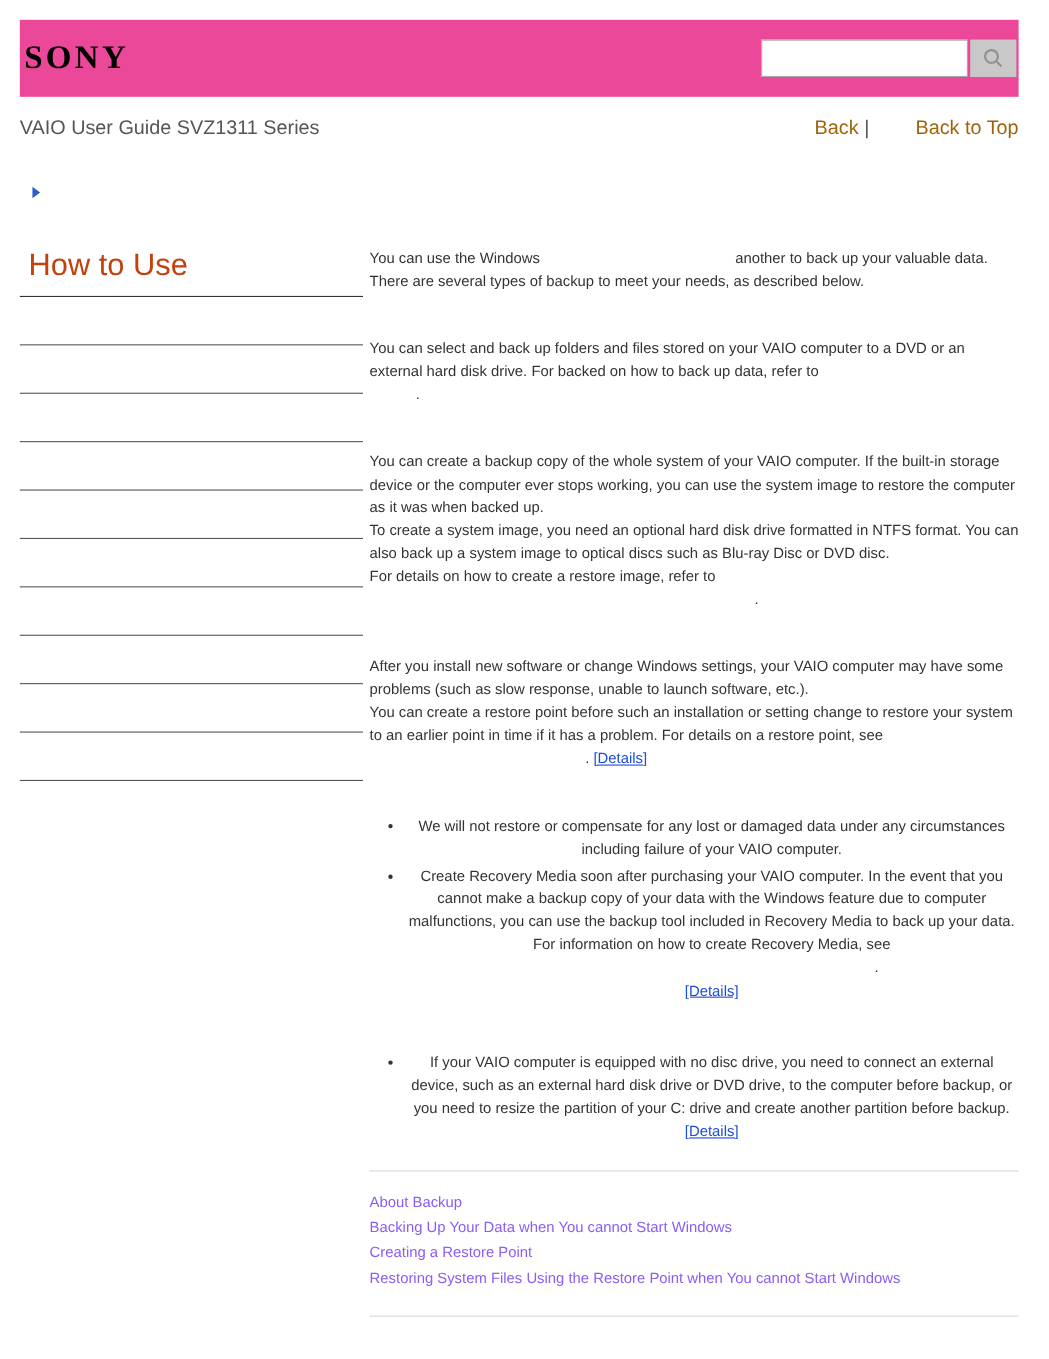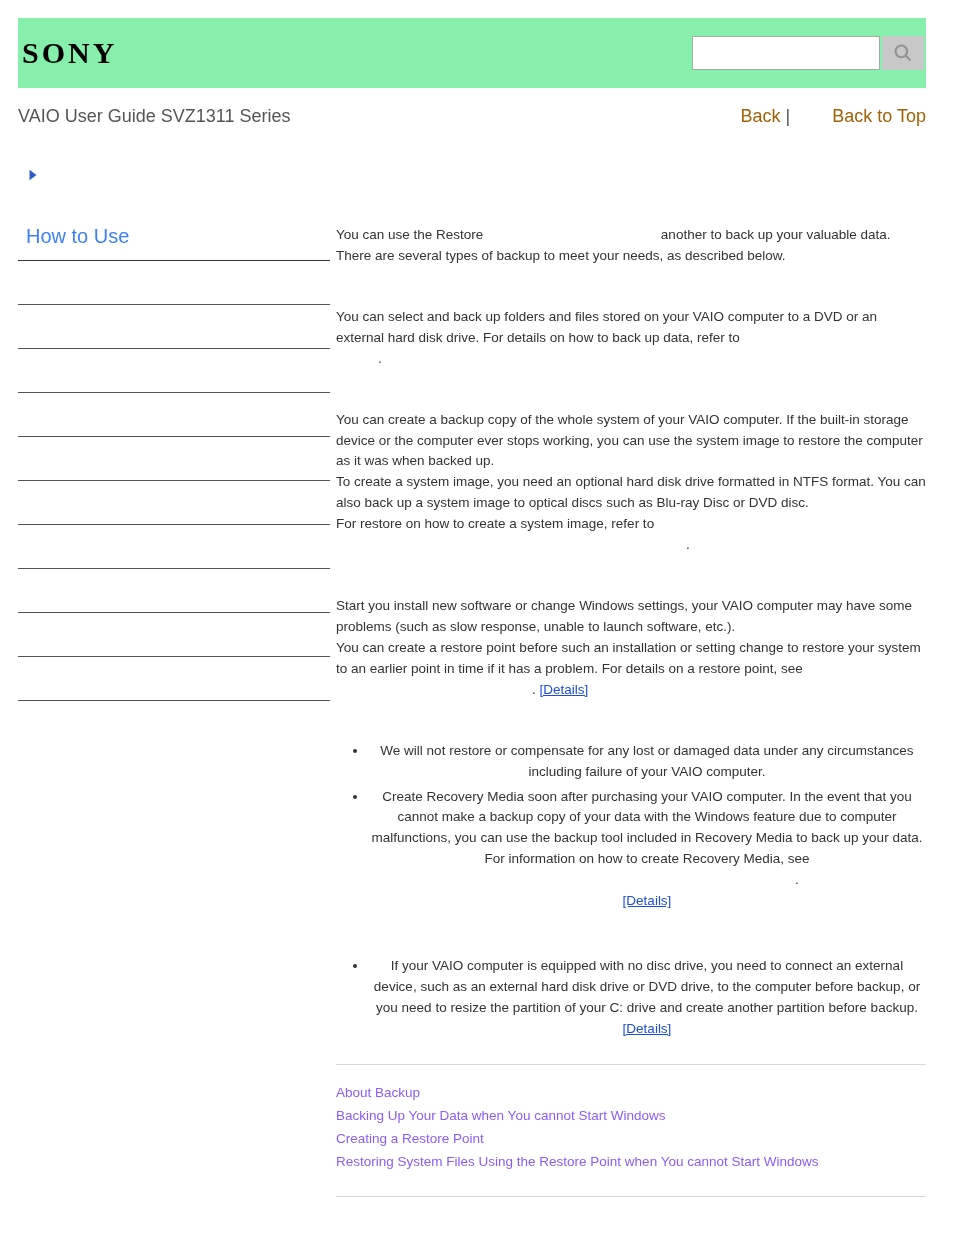--- a/index.html
+++ b/index.html
@@ -1,41 +1,41 @@
 <!DOCTYPE html>
 <html><head>
 <meta charset="utf-8">
 <style>
   * { box-sizing: border-box; margin: 0; padding: 0; }
   body { font-family: Arial, Helvetica, sans-serif; font-size: 14px; color: #333; background: #fff; }
   .page { width: 954px; margin: 0 auto; background: #fff; position: relative; }
 
   
-  .topbar { background: #86efac; height: 70px; position: relative; margin-top: 18px; width: 908px; margin-left: 18px; }
+  .topbar { background: #ec4899; height: 70px; position: relative; margin-top: 18px; width: 908px; margin-left: 18px; }
   .logo { font-family: "Times New Roman", serif; font-weight: 900; font-size: 30px; letter-spacing: 3px; color: #000; position: absolute; left: 4px; top: 18px; }
   .searchbox { position: absolute; right: 46px; top: 18px; width: 188px; height: 34px; background: #fff; border: 1px solid #a8a8a8; }
   .searchbtn { position: absolute; right: 2px; top: 18px; width: 42px; height: 34px; background: #c8c8c8; border: none; display: flex; align-items: center; justify-content: center; }
   .searchbtn svg { width: 20px; height: 20px; }
 
   
   .subhead { width: 908px; margin-left: 18px; margin-top: 18px; font-size: 18px; color: #555; position: relative; height: 20px; }
   .subhead .right { position: absolute; right: 0; top: 0; }
   .link { color: #a16207; text-decoration: none; padding-left: 37px; }
   .sep { color: #555; }
 
   
   .arrowrow { margin-left: 26px; margin-top: 42px; }
   .arrowrow svg { width: 14px; height: 14px; }
 
   
   .columns { display: flex; width: 908px; margin-left: 18px; margin-top: 40px; }
   .sidebar { width: 312px; flex-shrink: 0; }
   .main { flex: 1; padding-left: 6px; }
 
-  .sidetitle { font-family: Arial, sans-serif; font-size: 20px; font-weight: 400; color: #3b82f6; padding-left: 8px; padding-bottom: 12px; border-bottom: 1px solid #333; }
+  .sidetitle { font-family: Arial, sans-serif; font-size: 28px; font-weight: 400; color: #c2410c; padding-left: 8px; padding-bottom: 12px; border-bottom: 1px solid #333; }
   .sideitem { height: 44px; border-bottom: 1px solid #555; }
 
   
   .para { font-size: 13.5px; line-height: 1.55; color: #333; margin-bottom: 0; }
   .gap-lg { height: 40px; }
 
   ul.bullets { list-style: disc; padding-left: 32px; }
   ul.bullets li { font-size: 13.5px; line-height: 1.55; color: #333; margin-bottom: 4px; text-align: center; }
 
   hr.thin { border: none; border-top: 1px solid #d8d8d8; margin: 24px 0 18px 0; }
@@ -83,37 +83,37 @@
       <div class="sideitem"></div>
       <div class="sideitem"></div>
       <div class="sideitem"></div>
       <div class="sideitem"></div>
       <div class="sideitem"></div>
       <div class="sideitem"></div>
     </div>
 
     <div class="main">
 
-      <p class="para"><span>You can use the Restore </span><span style="display:inline-block;width:170px;"></span><span> another to back up your valuable data.</span></p>
+      <p class="para"><span>You can use the Windows </span><span style="display:inline-block;width:170px;"></span><span> another to back up your valuable data.</span></p>
       <p class="para">There are several types of backup to meet your needs, as described below.</p>
 
       <div class="gap-lg"></div>
 
-      <p class="para"><span>You can select and back up folders and files stored on your VAIO computer to a DVD or an external hard disk drive. For details on how to back up data, refer to </span></p>
+      <p class="para"><span>You can select and back up folders and files stored on your VAIO computer to a DVD or an external hard disk drive. For backed on how to back up data, refer to </span></p>
       <p class="para" style="text-indent:42px;"><span>.</span></p>
 
       <div class="gap-lg"></div>
 
       <p class="para">You can create a backup copy of the whole system of your VAIO computer. If the built-in storage device or the computer ever stops working, you can use the system image to restore the computer as it was when backed up.</p>
       <p class="para">To create a system image, you need an optional hard disk drive formatted in NTFS format. You can also back up a system image to optical discs such as Blu-ray Disc or DVD disc.</p>
-      <p class="para"><span>For restore on how to create a system image, refer to </span><span style="display:inline-block;width:350px;"></span><span>.</span></p>
+      <p class="para"><span>For details on how to create a restore image, refer to </span><span style="display:inline-block;width:350px;"></span><span>.</span></p>
 
       <div class="gap-lg"></div>
 
-      <p class="para">Start you install new software or change Windows settings, your VAIO computer may have some problems (such as slow response, unable to launch software, etc.).</p>
+      <p class="para">After you install new software or change Windows settings, your VAIO computer may have some problems (such as slow response, unable to launch software, etc.).</p>
       <p class="para"><span>You can create a restore point before such an installation or setting change to restore your system to an earlier point in time if it has a problem. For details on a restore point, see </span></p>
       <p class="para" style="text-indent:196px;"><span>. </span><a href="#" class="details">[Details]</a></p>
 
       <div class="gap-lg"></div>
 
       <ul class="bullets">
         <li>We will not restore or compensate for any lost or damaged data under any circumstances including failure of your VAIO computer.</li>
         <li>
           <span>Create Recovery Media soon after purchasing your VAIO computer. In the event that you cannot make a backup copy of your data with the Windows feature due to computer malfunctions, you can use the backup tool included in Recovery Media to back up your data.</span><br>
           <span>For information on how to create Recovery Media, see </span><span style="display:inline-block;width:300px;"></span><span>.</span><br>

